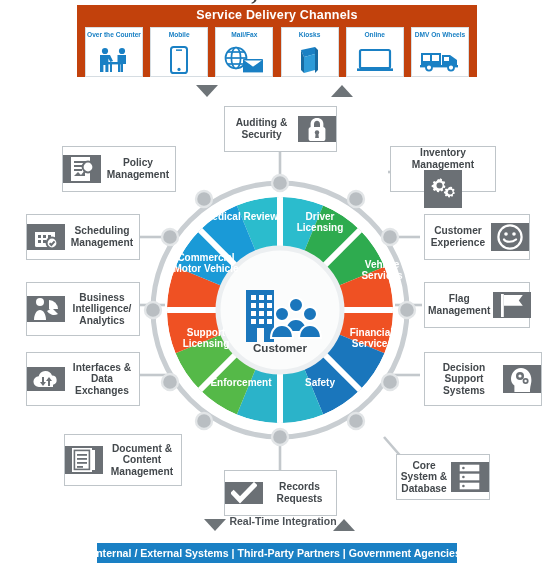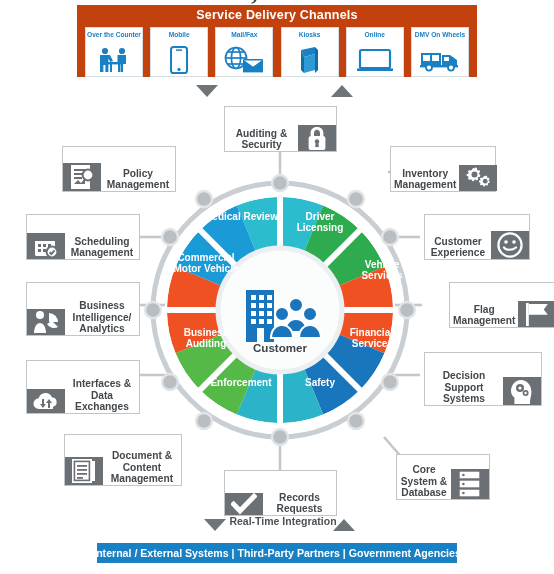--- a/index.html
+++ b/index.html
@@ -53,21 +53,21 @@
     background:#1a80c4;display:flex;align-items:center;justify-content:center;
   }
   #bottom-bar-text{font-size:10.6px;font-weight:bold;color:#ffffff;white-space:nowrap;}
 
   
   #links{position:absolute;left:0;top:0;width:554px;height:574px;}
 
   
   .cap{
     position:absolute;background:#ffffff;border:1px solid #bfc5c9;
-    box-sizing:border-box;display:flex;align-items:flex-end;height:46px;
+    box-sizing:border-box;display:flex;align-items:center;height:46px;
   }
   .cap-ico{
     width:38px;flex:0 0 38px;background:#6b7075;display:flex;
     align-items:center;justify-content:center;
   }
   .cap-ico svg{display:block;}
   .cap-txt{
     flex:1;display:flex;align-items:center;justify-content:center;
     font-size:10.2px;line-height:11.6px;font-weight:bold;color:#43484c;
     text-align:center;padding:0 3px;
@@ -276,21 +276,21 @@
       <circle cx="130" cy="130" r="62" fill="#fbfcfc"></circle>
       <circle cx="130" cy="130" r="62" fill="none" stroke="#eceff1" stroke-width="5"></circle>
     </svg>
 
     <div class="seg-label" style="left:52px;top:32px;">Medical Review</div>
     <div class="seg-label" style="left:131px;top:32px;">Driver Licensing</div>
     <div class="seg-label" style="left:165px;top:80px;margin-left:28px;">Vehicle Services</div>
     <div class="seg-label" style="left:165px;top:148px;text-align:right;">Financial Services</div>
     <div class="seg-label" style="left:131px;top:198px;">Safety</div>
     <div class="seg-label" style="left:52px;top:198px;">Enforcement</div>
-    <div class="seg-label" style="left:17px;top:148px;">Business Auditing</div>
+    <div class="seg-label" style="left:17px;top:148px;">Support Licensing</div>
     <div class="seg-label" style="left:17px;top:73px;">Commercial Motor Vehicle</div>
   </div>
 
   <div id="customer-icon">
     <svg width="82" height="56" viewBox="0 0 82 56">
       <g fill="#1a76bc">
         <path d="M6 2h28v52H24V40h-7v14H6z"></path>
       </g>
       <g fill="#ffffff">
         <rect x="11" y="7" width="5" height="5"></rect>
@@ -374,21 +374,21 @@
         </g>
         <g fill="#ffffff">
           <path d="M17 4a9 9 0 0 1 9 9h-9z"></path>
           <path d="M15 15a8 8 0 0 0 11 3l-6-6z"></path>
         </g>
       </svg>
     </div>
     <div class="cap-txt">Business Intelligence/ Analytics</div>
   </div>
 
-  <div class="cap" id="cap-l4" style="left:26px;top:352px;width:114px;height:54px;margin-top:8px;">
+  <div class="cap" id="cap-l4" style="left:26px;top:352px;width:114px;height:54px;">
     <div class="cap-ico">
       <svg width="28" height="24" viewBox="0 0 28 24">
         <path d="M7 20a5.4 5.4 0 0 1-.3-10.8A7 7 0 0 1 20 8.6a4.6 4.6 0 0 1 1 9.1V20z" fill="#ffffff"></path>
         <g fill="#6b7075">
           <path d="M10 10v5H8l3 4 3-4h-2v-5z"></path>
           <path d="M18 19v-5h2l-3-4-3 4h2v5z"></path>
         </g>
       </svg>
     </div>
     <div class="cap-txt">Interfaces &amp; Data Exchanges</div>
@@ -404,21 +404,21 @@
           <rect x="6" y="12" width="10" height="1.8"></rect>
           <rect x="6" y="16" width="10" height="1.8"></rect>
           <rect x="6" y="20" width="6" height="1.8"></rect>
         </g>
         <rect x="21" y="4" width="3" height="20" fill="#ffffff"></rect>
       </svg>
     </div>
     <div class="cap-txt">Document &amp; Content Management</div>
   </div>
 
-  <div class="cap right" id="cap-r1" style="left:390px;top:146px;width:106px;">
+  <div class="cap right" id="cap-r1" style="left:390px;top:146px;width:106px;flex-direction:column;">
     <div class="cap-ico">
       <svg width="28" height="26" viewBox="0 0 28 26">
         <g fill="#ffffff">
           <path d="M9 3l1.4.4.9-1.1 1.8 1-.2 1.4 1.1.9 1.4-.4.8 1.9-1.2.8.1 1.4 1.3.6-.5 2-1.4-.1-.8 1.2.6 1.3-1.7 1.1-1-1-1.3.4-.3 1.4-2-.1-.2-1.4-1.3-.5-1.1.9-1.5-1.4.7-1.2-.6-1.3-1.4-.2.2-2 1.4-.3.5-1.3-.9-1.1 1.4-1.4 1.2.8 1.3-.6z"></path>
           <circle cx="10.5" cy="9.5" r="3" fill="#6b7075"></circle>
           <path d="M20 11l1.1.3.7-.9 1.4.8-.2 1.1.9.7 1.1-.3.6 1.5-.9.6.1 1.1 1 .5-.4 1.6-1.1-.1-.6 1 .5 1-1.4.9-.8-.8-1 .3-.2 1.1-1.6-.1-.2-1.1-1-.4-.9.7-1.2-1.1.6-1-.5-1-1.1-.2.2-1.6 1.1-.2.4-1-.7-.9 1.1-1.1 1 .6 1-.4z"></path>
           <circle cx="21.2" cy="16.2" r="2.4" fill="#6b7075"></circle>
         </g>
       </svg>
     </div>
@@ -430,21 +430,21 @@
       <svg width="28" height="28" viewBox="0 0 28 28">
         <circle cx="14" cy="14" r="11.6" fill="none" stroke="#ffffff" stroke-width="2.2"></circle>
         <circle cx="10" cy="11" r="1.8" fill="#ffffff"></circle>
         <circle cx="18" cy="11" r="1.8" fill="#ffffff"></circle>
         <path d="M8 16.5c1.6 3 8.4 3 12 0" fill="none" stroke="#ffffff" stroke-width="2.2" stroke-linecap="round"></path>
       </svg>
     </div>
     <div class="cap-txt">Customer Experience</div>
   </div>
 
-  <div class="cap right" id="cap-r3" style="left:424px;top:282px;width:106px;margin-left:25px;">
+  <div class="cap right" id="cap-r3" style="left:424px;top:282px;width:106px;">
     <div class="cap-ico">
       <svg width="28" height="26" viewBox="0 0 28 26">
         <rect x="3" y="2" width="2.8" height="23" fill="#ffffff"></rect>
         <path d="M5.8 3h19l-4 5.4 4 5.4h-19z" fill="#ffffff"></path>
       </svg>
     </div>
     <div class="cap-txt">Flag Management</div>
   </div>
 
   <div class="cap right" id="cap-r4" style="left:424px;top:352px;width:118px;height:54px;">

